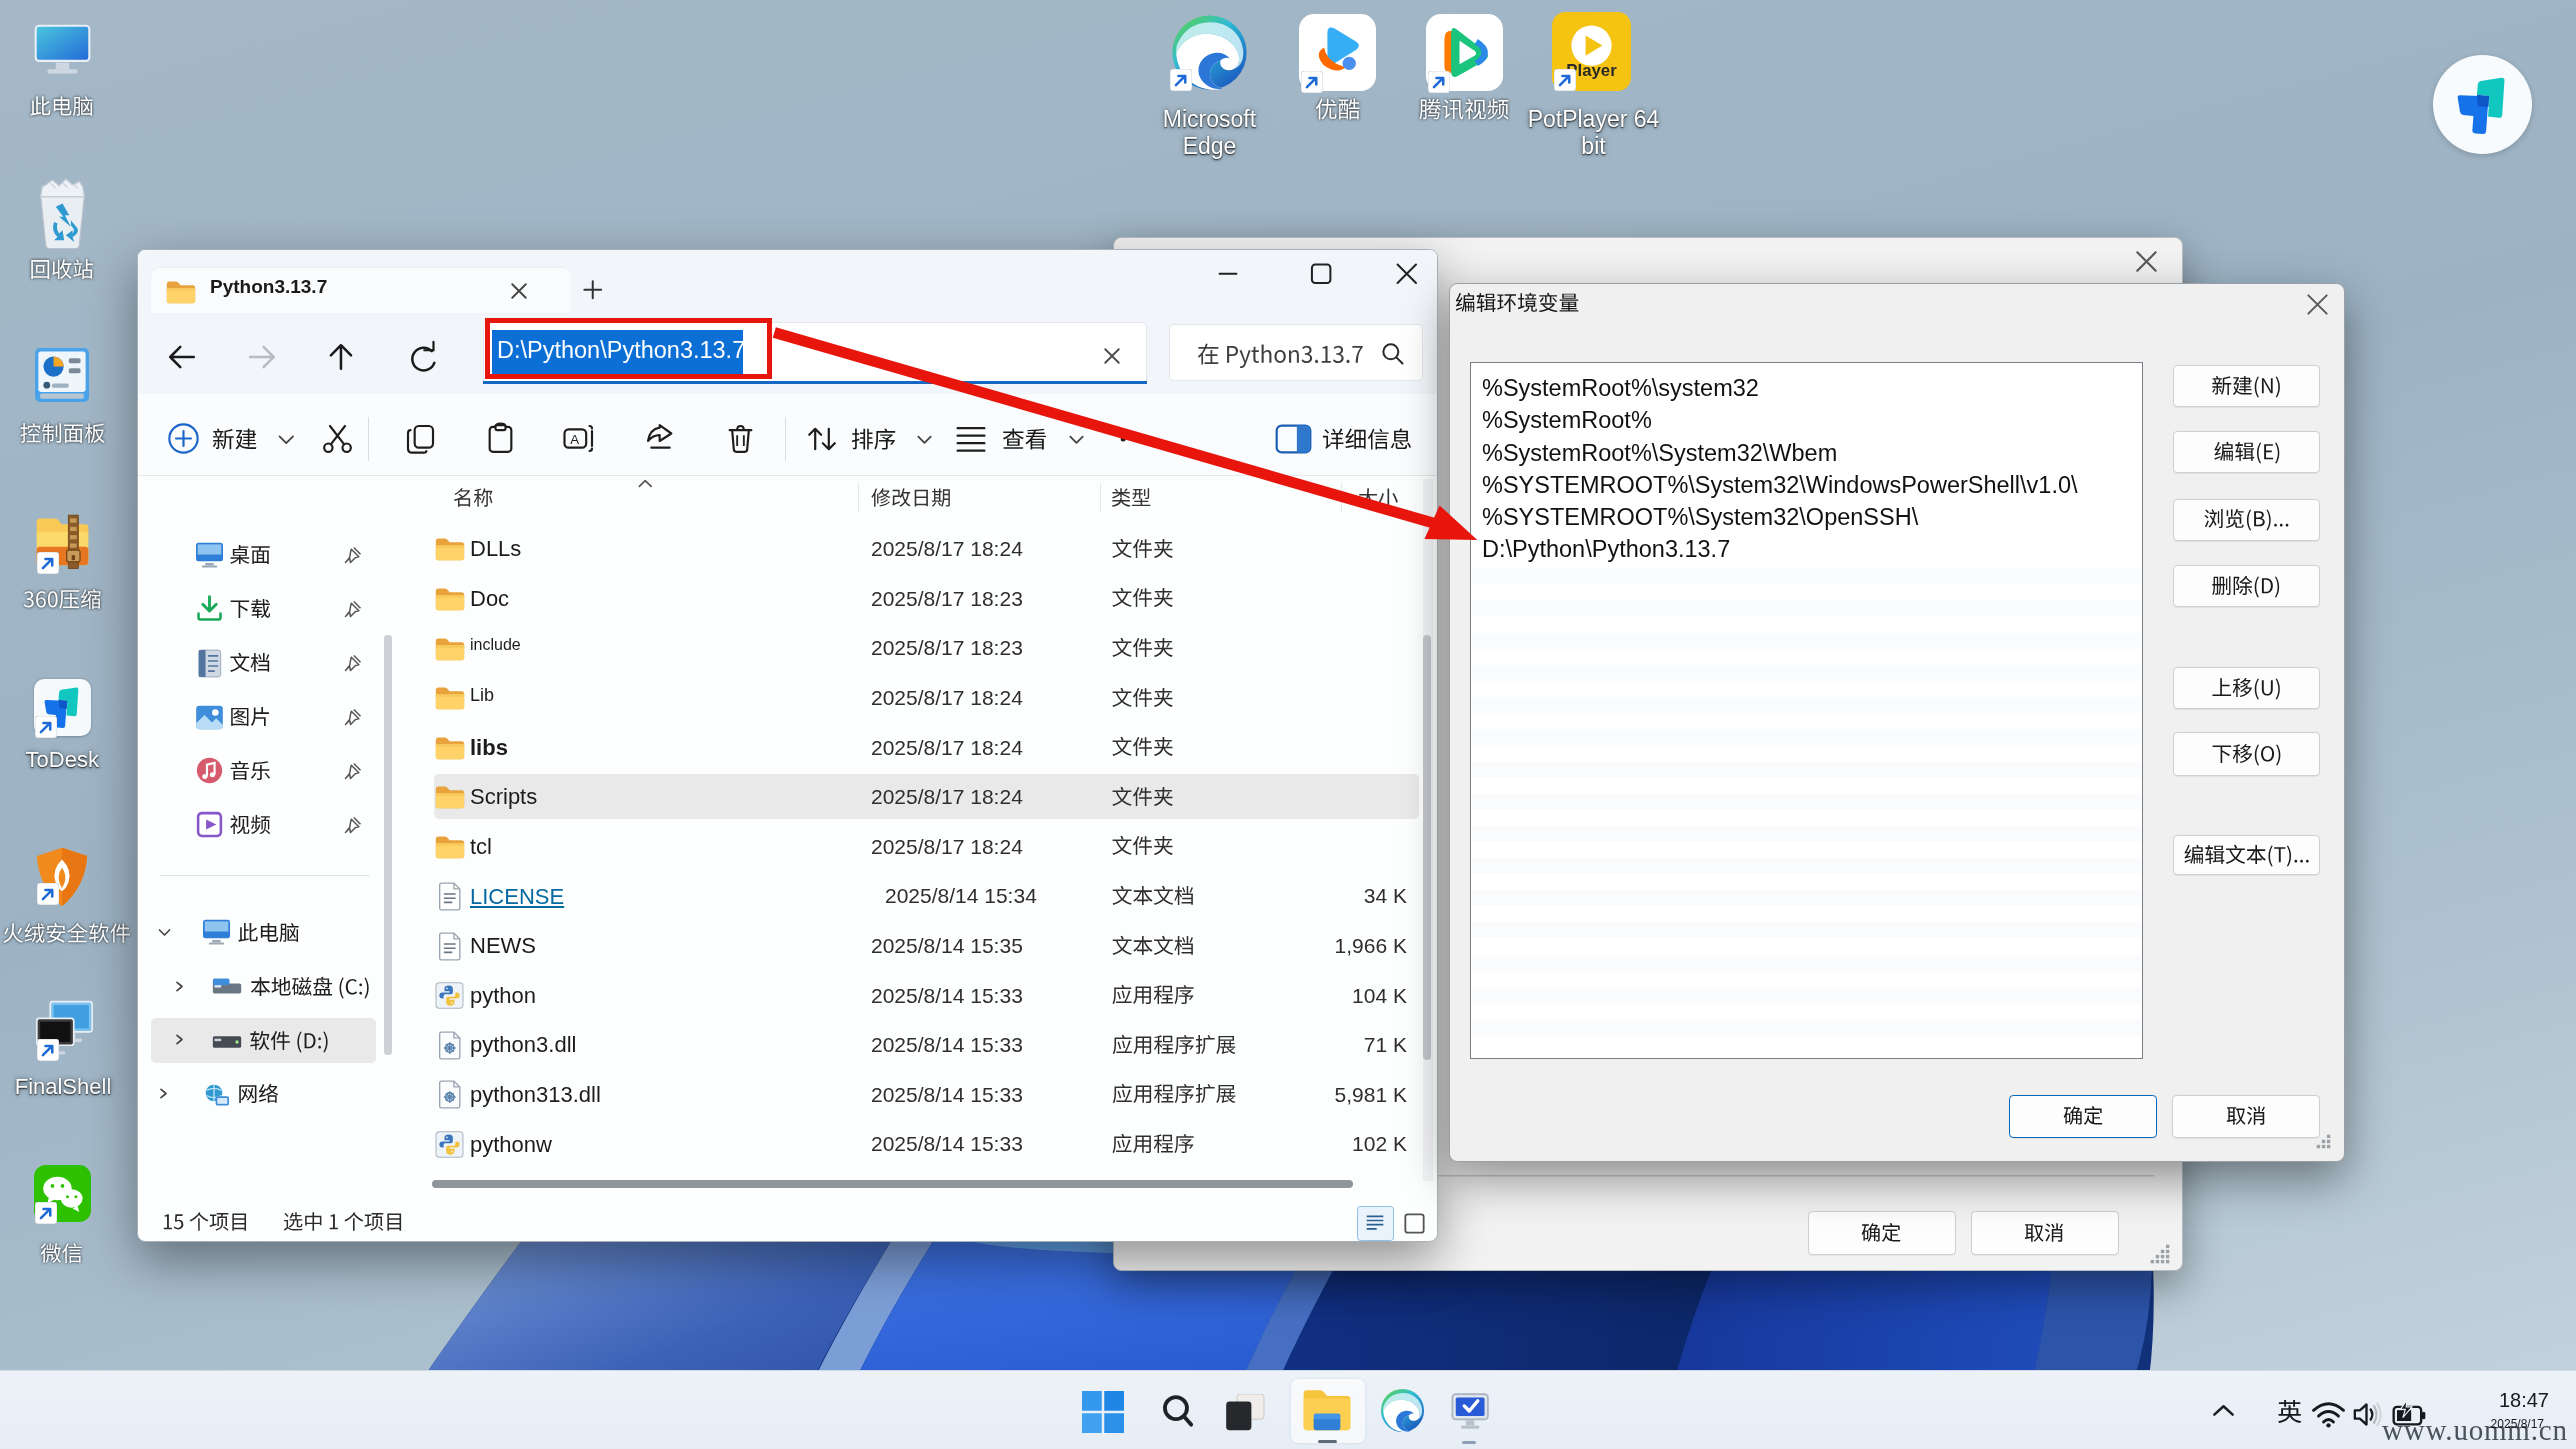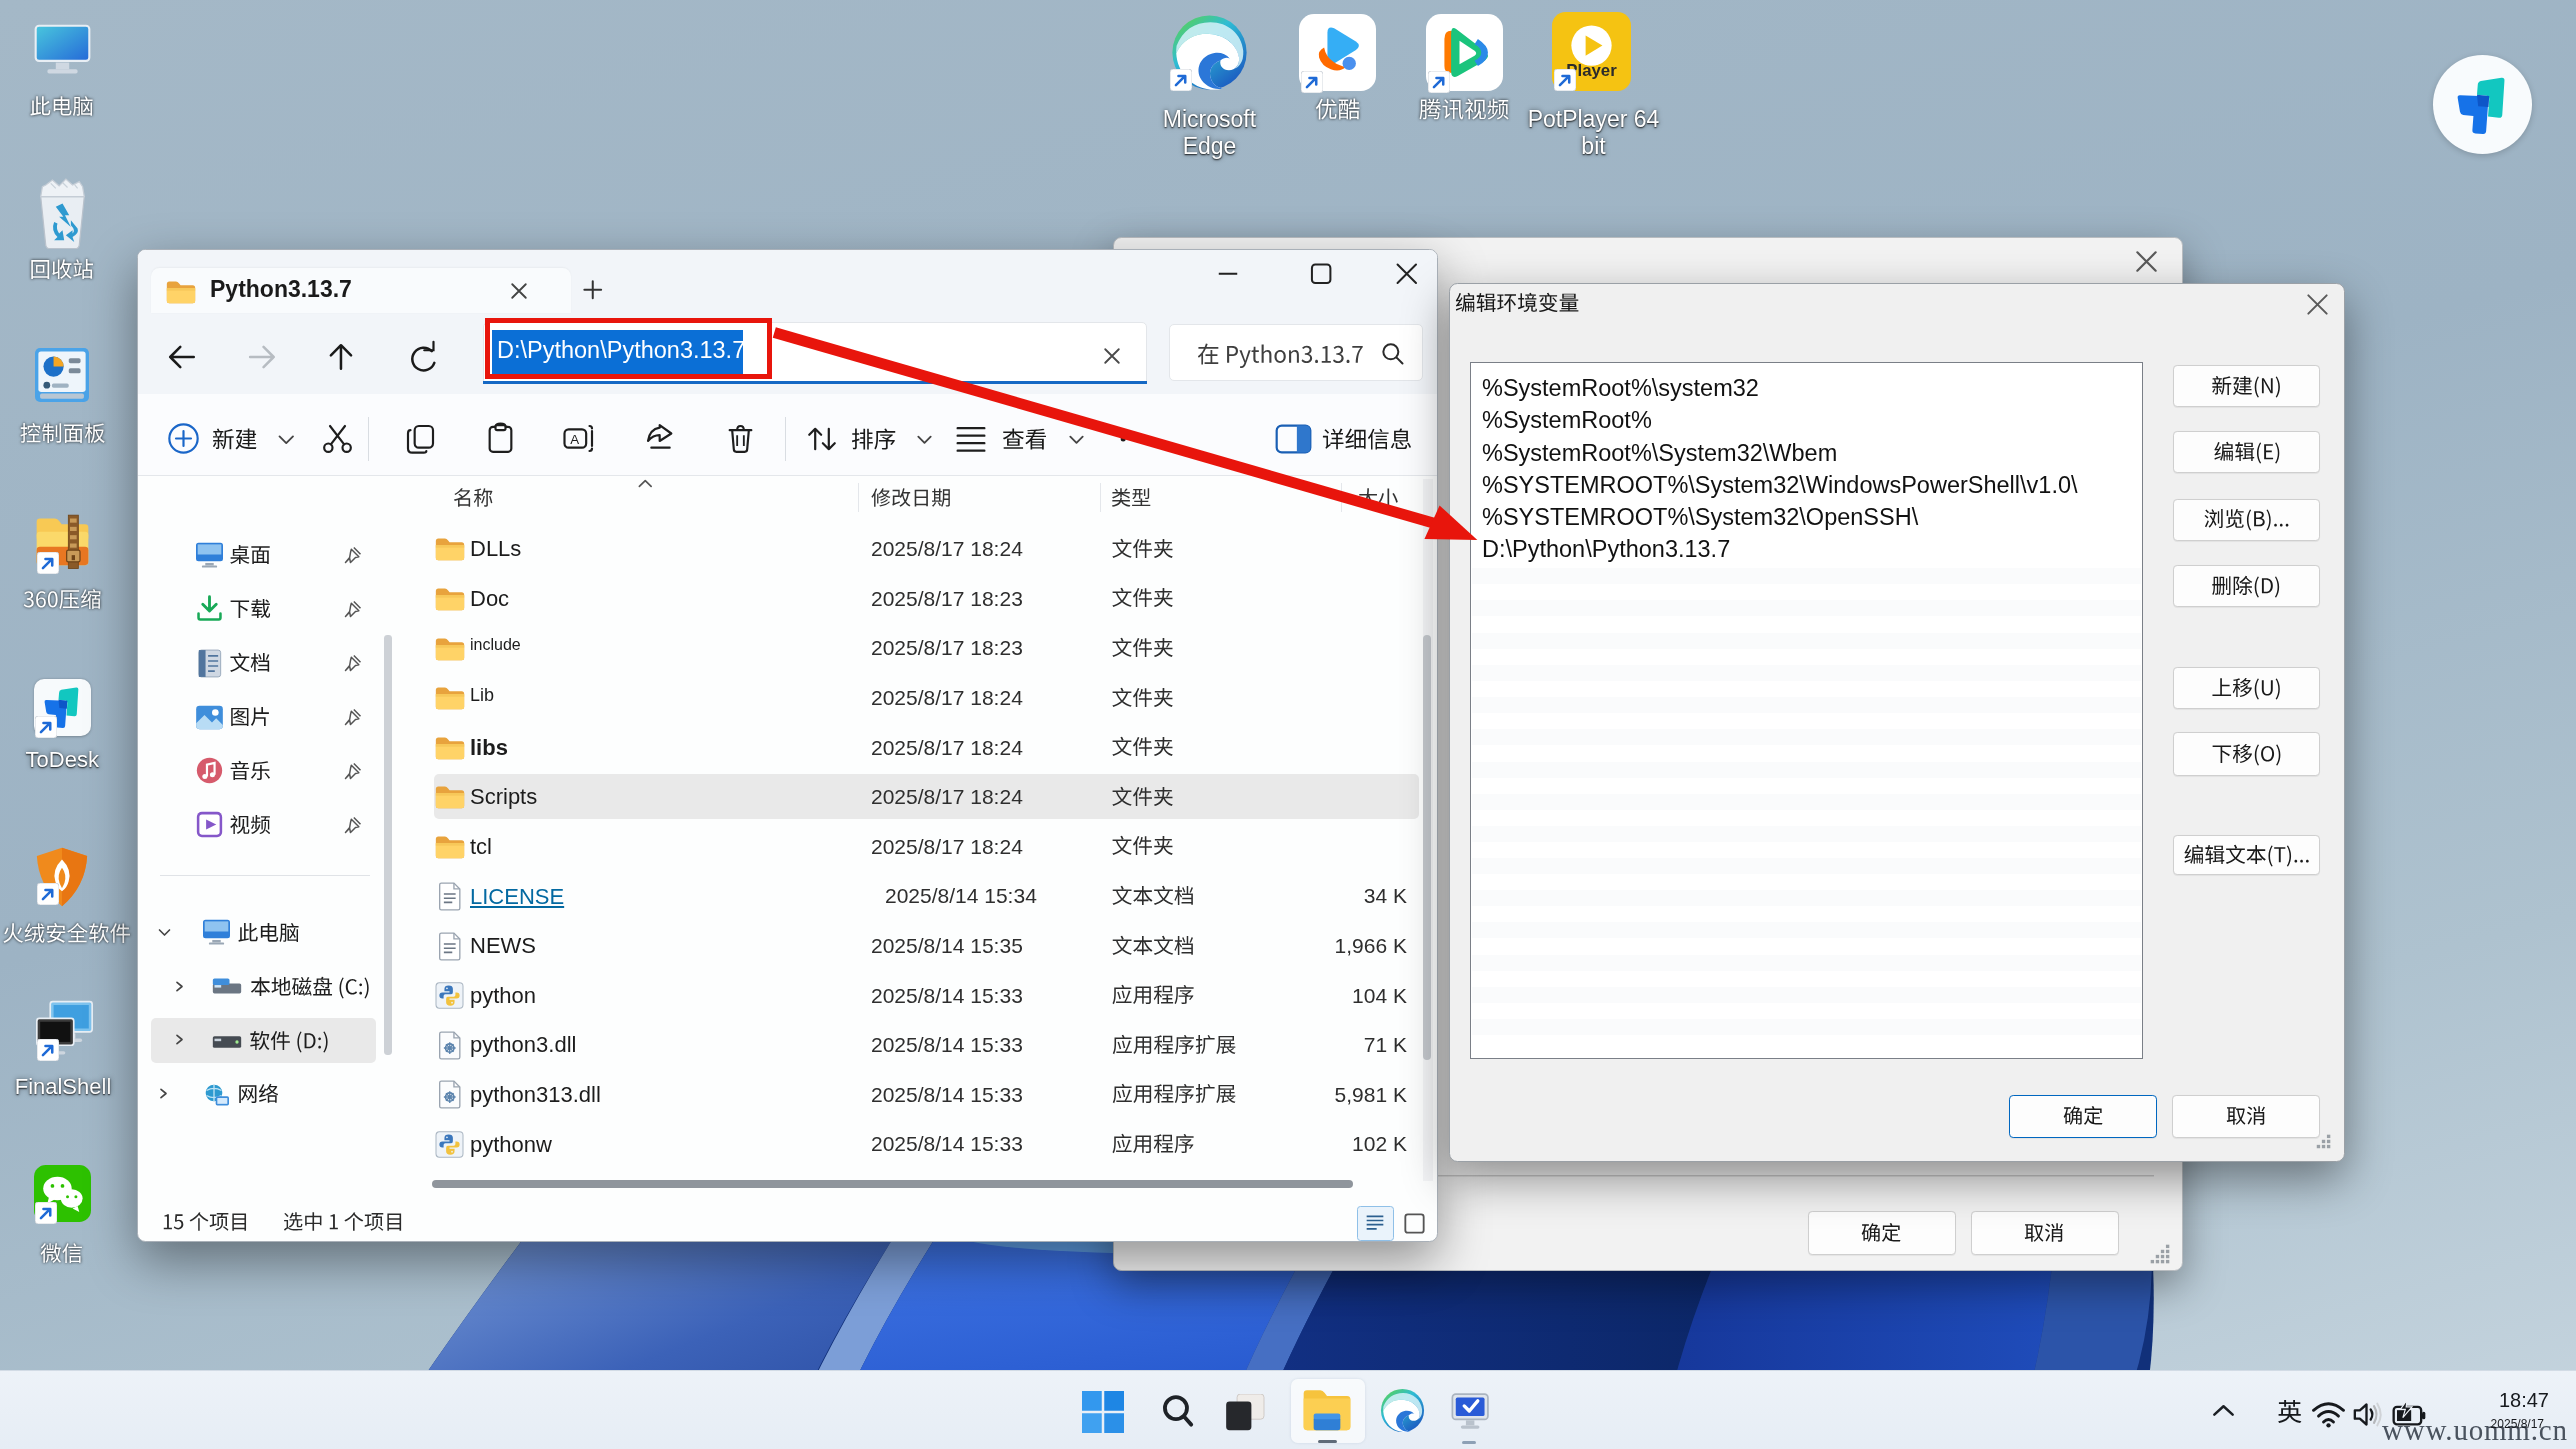--- a/index.html
+++ b/index.html
@@ -314,21 +314,21 @@
  border-radius:8.4px;border:0.8px solid #a9b0b8;box-shadow:0 18.5px 50px rgba(0,0,0,.4);overflow:hidden;">
 <div class="abs" style="left:0;top:0;width:1301px;height:144px;background:#f2f5f9;"></div>
 <div class="abs" style="left:0;top:144px;width:1301px;height:82px;background:#fbfcfe;border-bottom:0.8px solid #e4e7eb;"></div>
 </div>
 <div class="abs" style="left:151px;top:268px;width:420px;height:45px;background:#f9fbfd;border-radius:8.4px 8.4px 0 0;box-shadow:0 -0.8px 1.7px rgba(0,0,0,.04);"></div>
 <svg class="abs" style="left:166px;top:279px" width="30" height="25" viewBox="0 0 36 30">
     <path d="M1 6 Q1 3 4 3 L12 3 Q14 3 15.5 5 L17.5 7.5 L32 7.5 Q35 7.5 35 10.5 L35 26 Q35 29 32 29 L4 29 Q1 29 1 26 Z" fill="#e8a33d"></path>
     <path d="M1 11 L35 11 L35 26 Q35 29 32 29 L4 29 Q1 29 1 26 Z" fill="#ffd367"></path>
     <path d="M1 11 L35 11 L35 14 L1 14 Z" fill="#f7c85a"></path>
   </svg>
-<div class="abs" style="left:210px;top:276px;font-size:23px;font-weight:bold;color:#1a1a1a;">Python3.13.7</div>
+<div class="abs" style="left:210px;top:276px;font-size:19px;font-weight:bold;color:#1a1a1a;">Python3.13.7</div>
 <svg class="abs" style="left:508px;top:280px" width="22" height="22" viewBox="0 0 26 26">
 <path d="M5 5 L21 21 M21 5 L5 21" stroke="#444" stroke-width="2.2" stroke-linecap="round"></path>
   </svg>
 <svg class="abs" style="left:581px;top:278px" width="23.5" height="23.5" viewBox="0 0 28 28">
 <path d="M14 4 L14 24 M4 14 L24 14" stroke="#333" stroke-width="2.4" stroke-linecap="round"></path>
   </svg>
 <svg class="abs" style="left:1217px;top:262px" width="210" height="23.5" viewBox="0 0 250 28">
 <line x1="2" y1="14" x2="24" y2="14" stroke="#222" stroke-width="2.4"></line>
 <rect x="113" y="3" width="22" height="22" rx="4" fill="none" stroke="#222" stroke-width="2.4"></rect>
 <path d="M215 3 L237 25 M237 3 L215 25" stroke="#222" stroke-width="2.4" stroke-linecap="round"></path>

